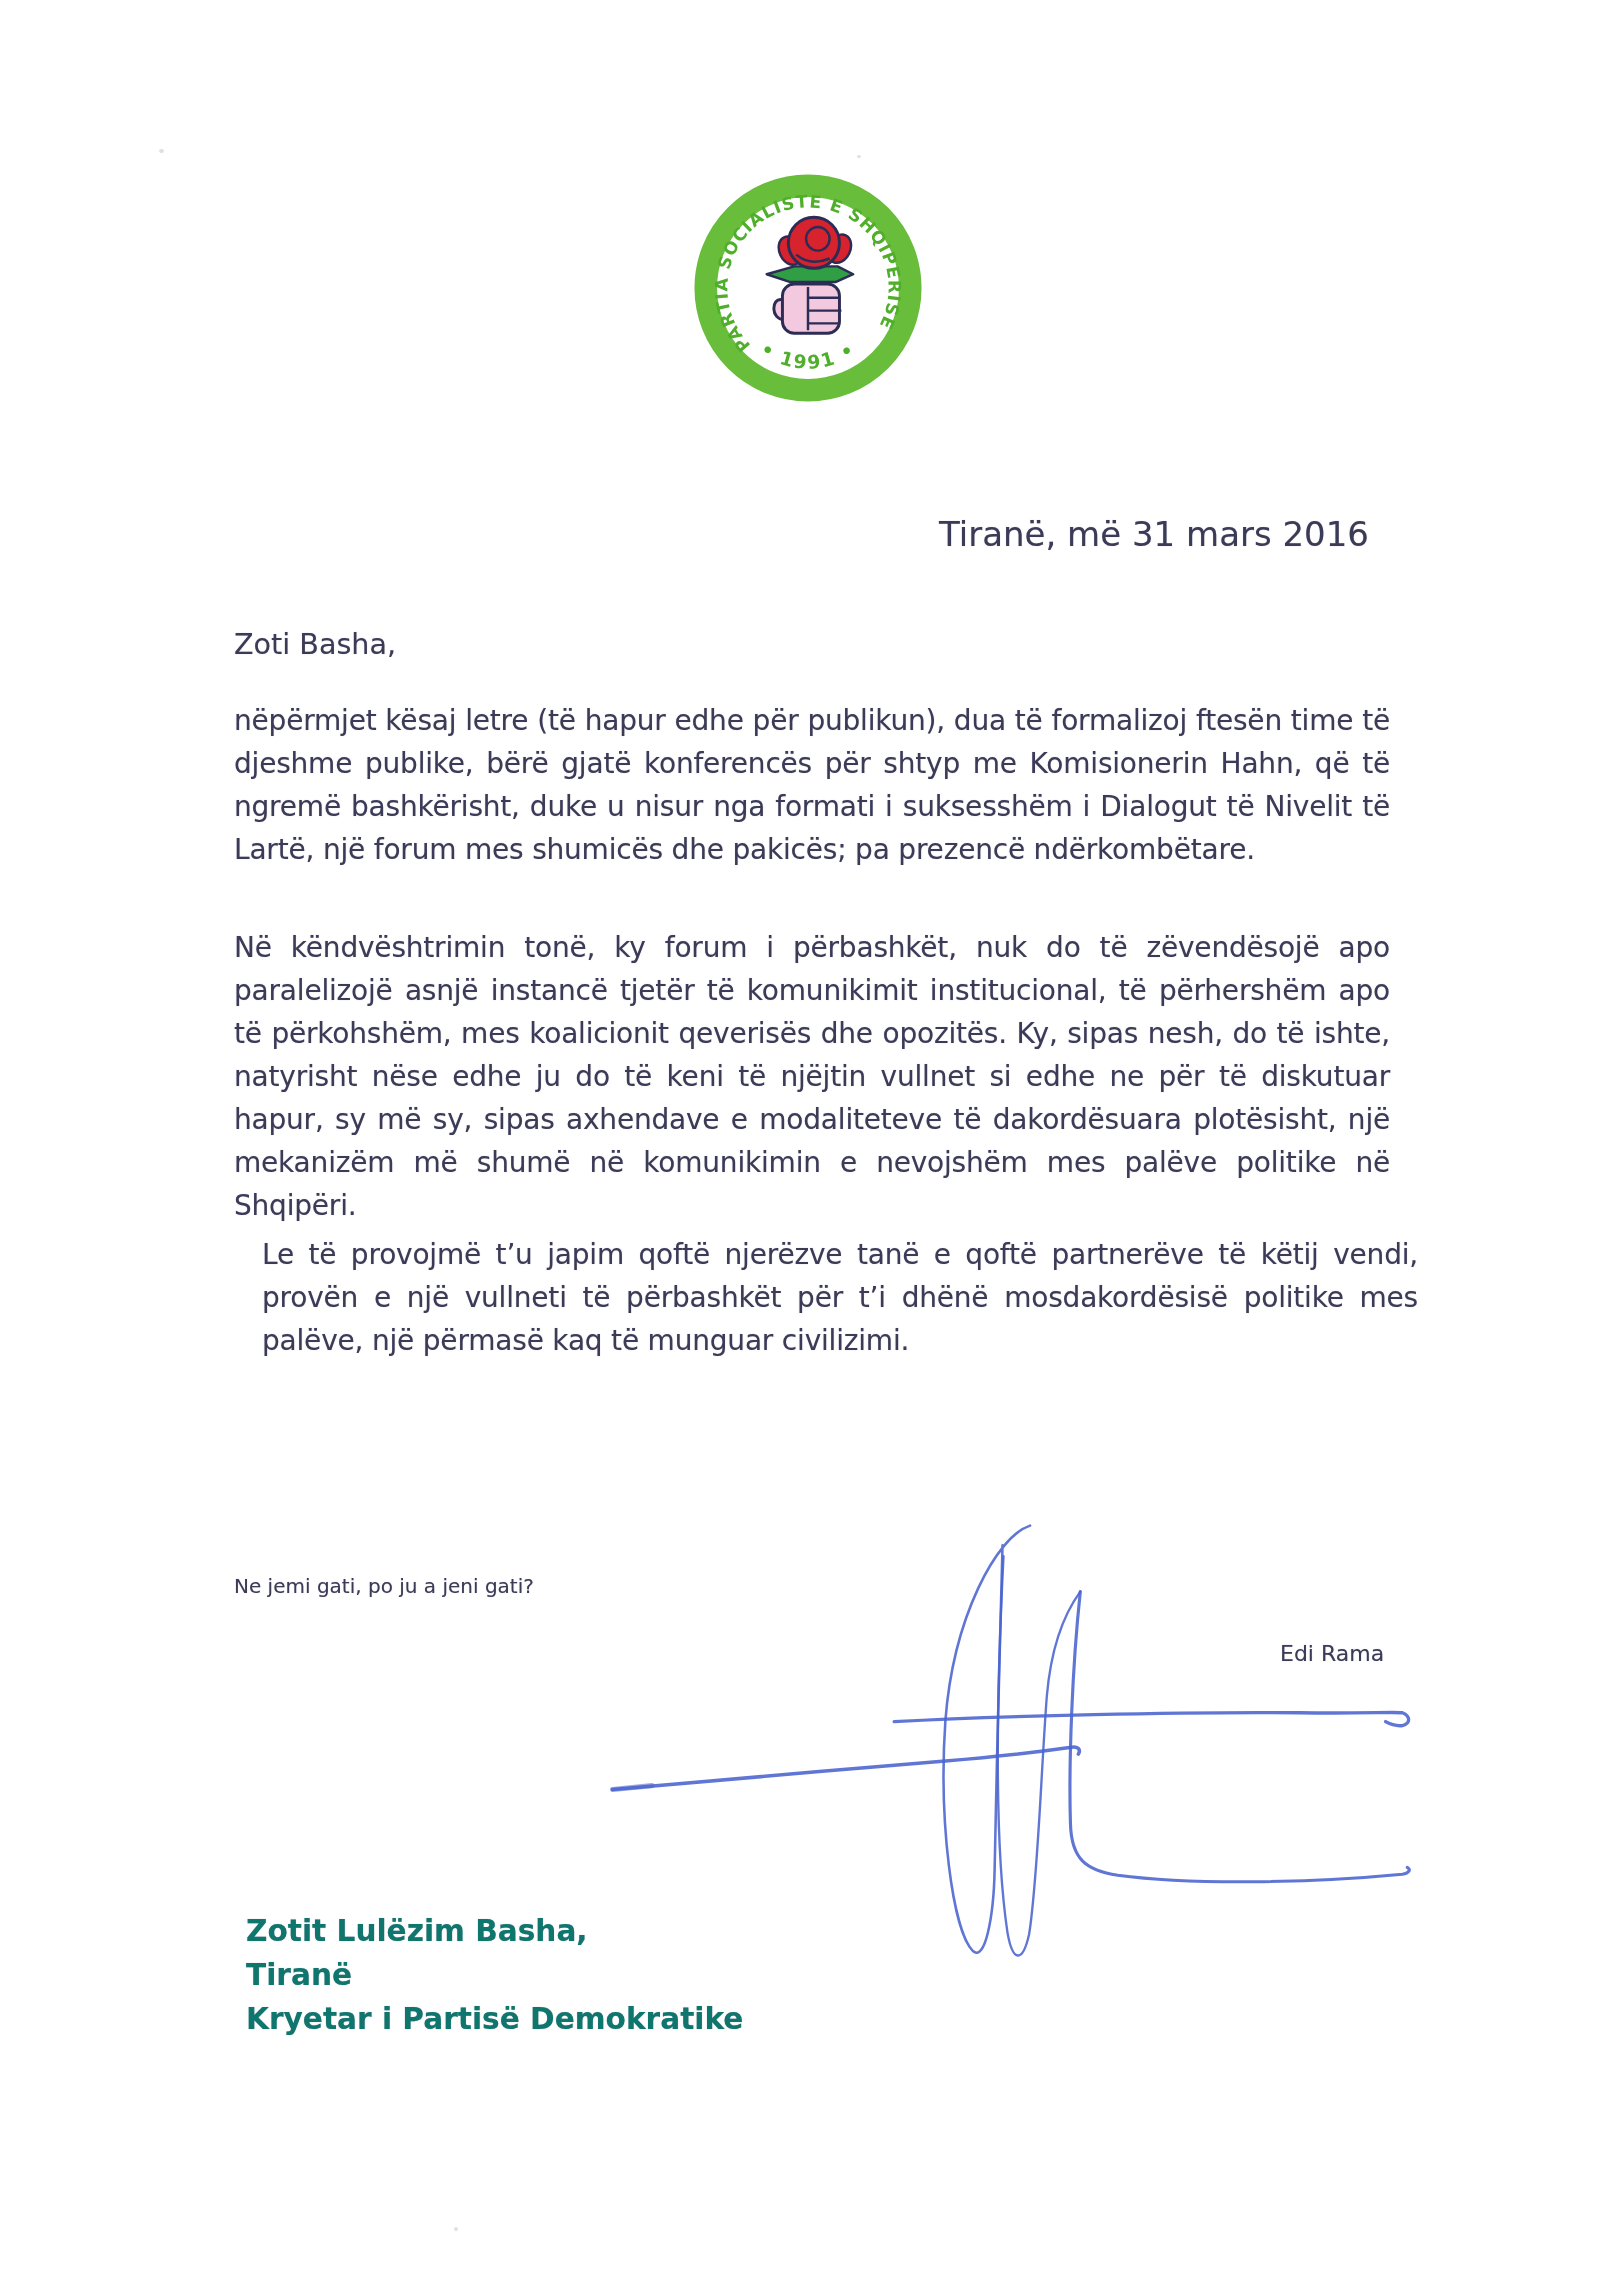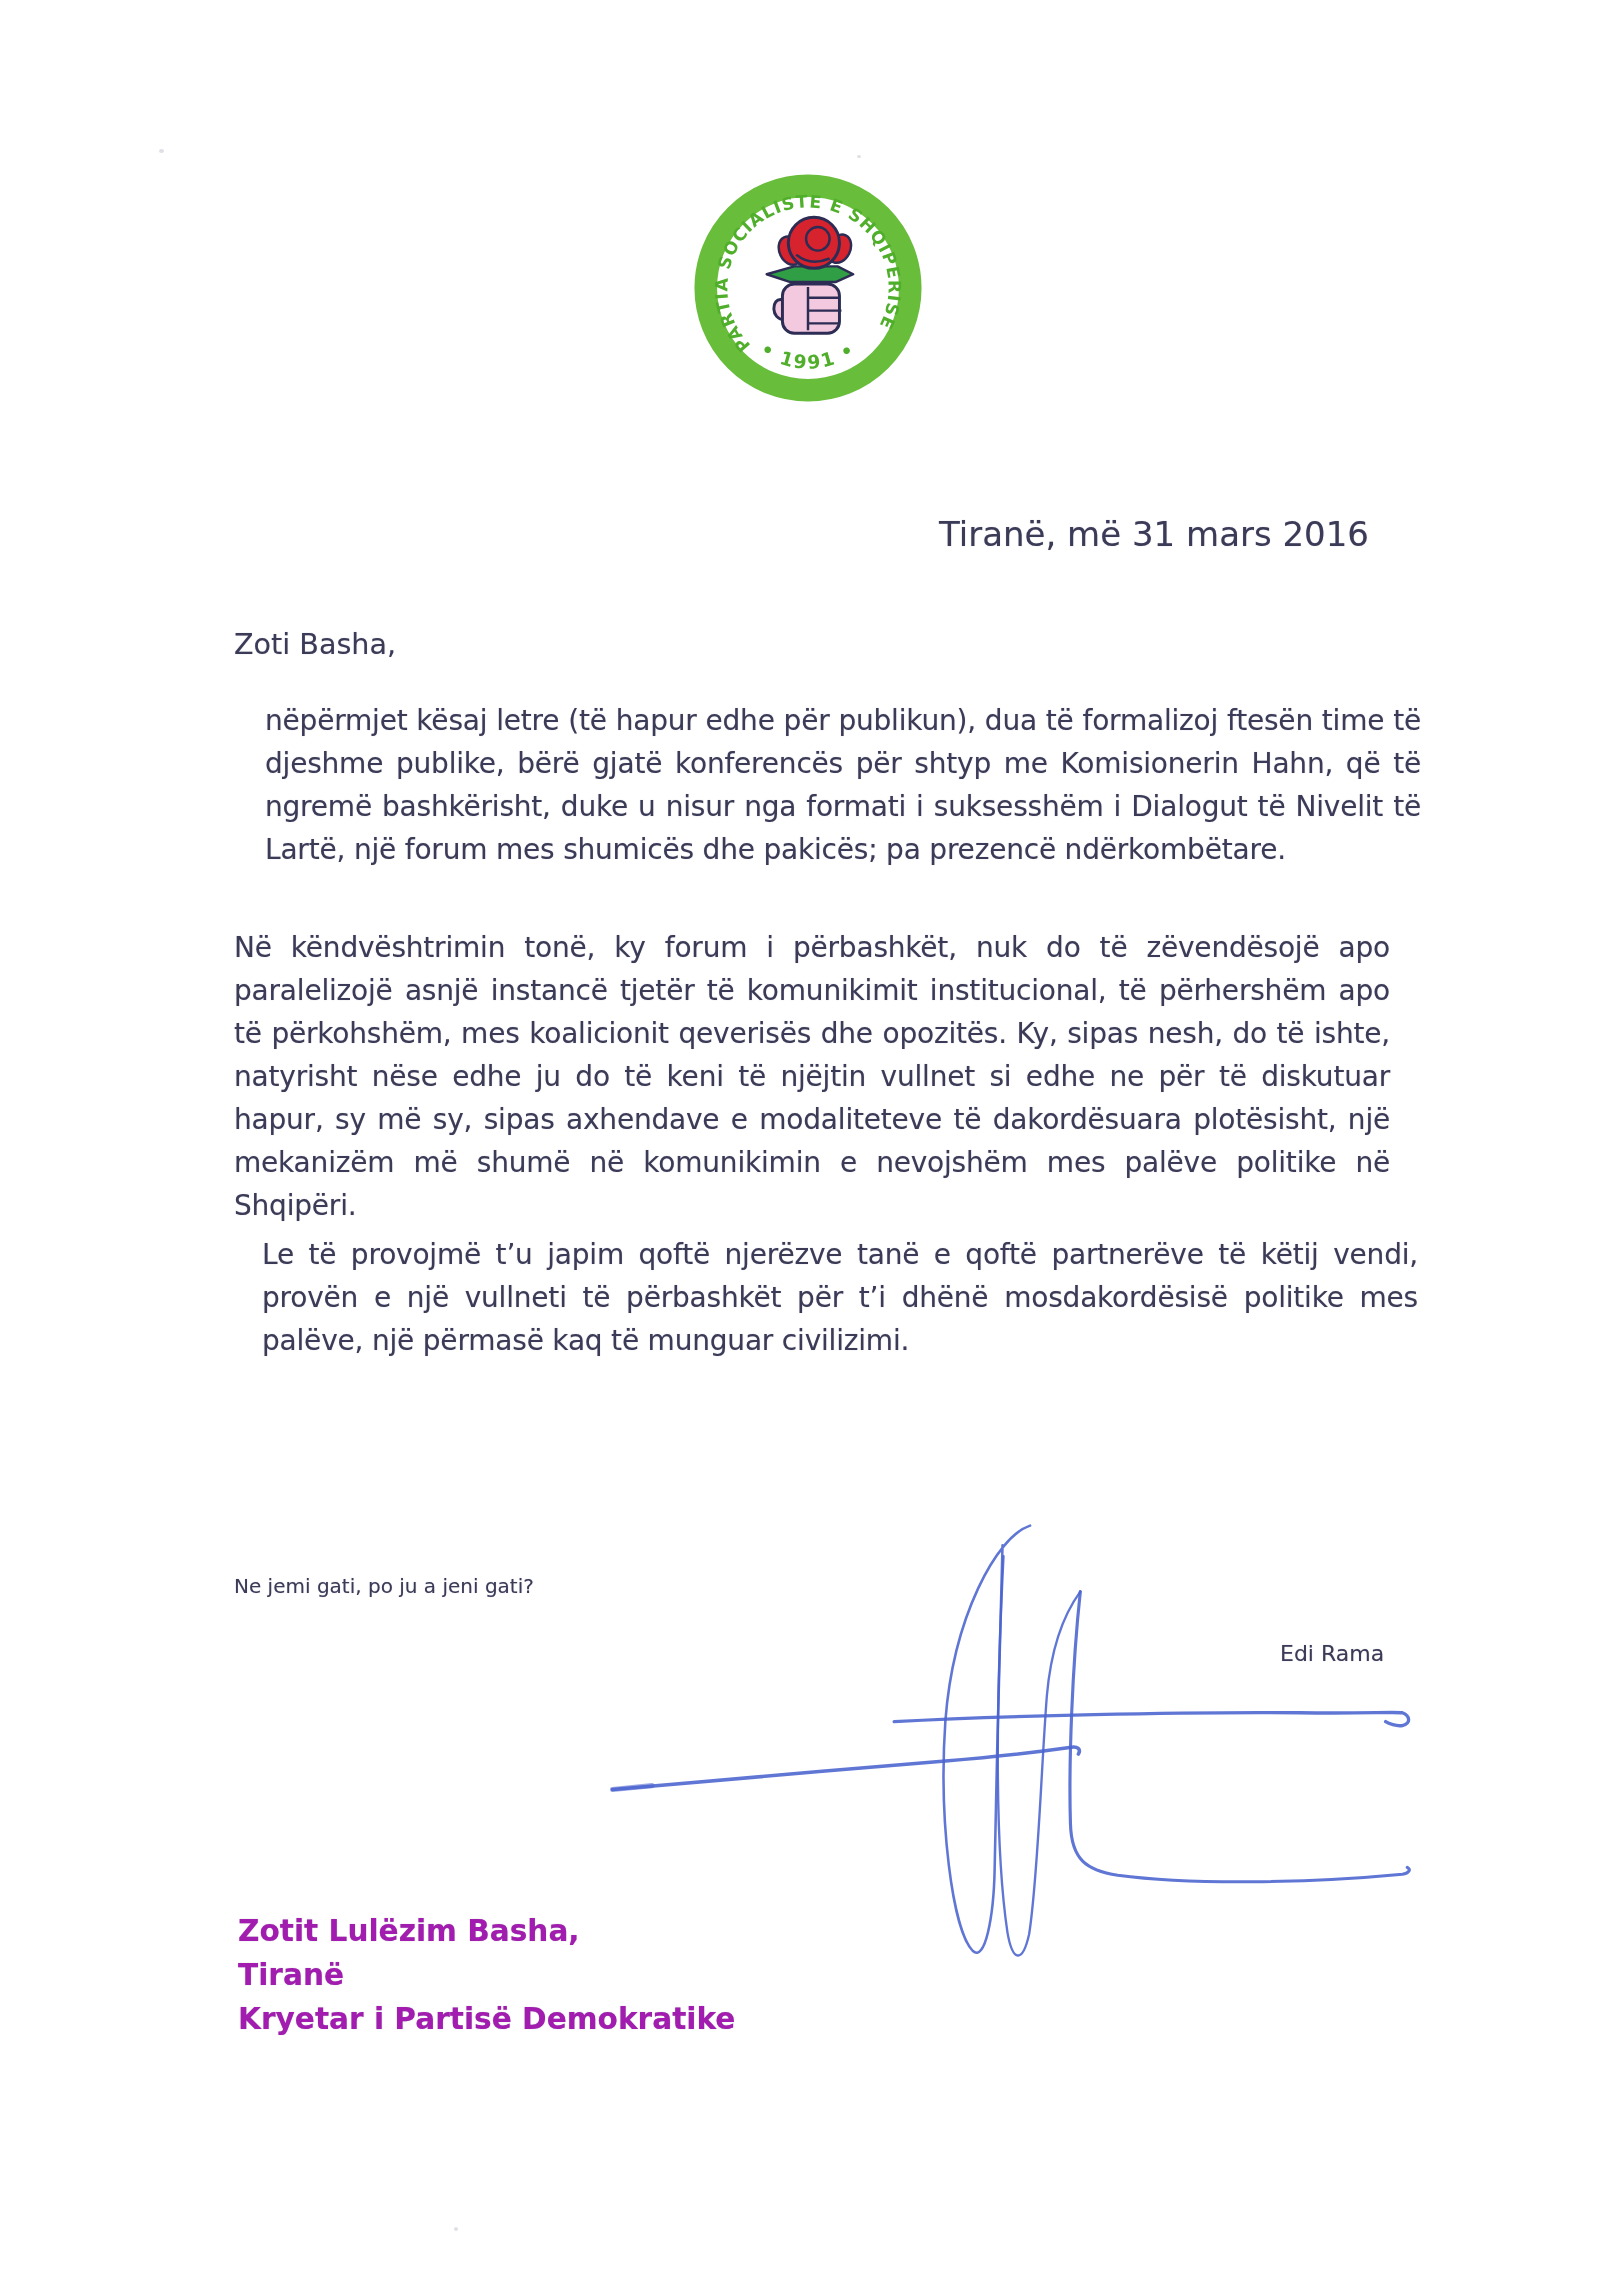--- a/index.html
+++ b/index.html
@@ -20,26 +20,26 @@
     text-shadow:0 0 1px rgba(55,55,90,.35);
   }
   .salutation{left:234px;top:627px;font-size:28.6px;text-shadow:0 0 1px rgba(55,55,90,.35);}
   .para{
     left:234px;width:1156px;
     font-size:28px;line-height:43px;letter-spacing:-0.2px;
     text-align:justify;
     text-shadow:0 0 1px rgba(55,55,90,.35);
     margin:0;
   }
-  .p1{top:699px;margin-left:31px;} .p2{top:926px;} .p3{top:1233px;margin-left:28px;} .p4{top:1383px;}
+  .p1{top:699px;} .p2{top:926px;} .p3{top:1233px;margin-left:28px;} .p4{top:1383px;}
   .question{left:234px;top:1574px;font-size:20px;text-shadow:0 0 1px rgba(55,55,90,.35);}
   .signer{left:1241px;top:1641px;font-size:22px;text-shadow:0 0 1px rgba(55,55,90,.35);margin-left:39px;}
   .recipient{
-    left:238px;top:1909px;
-    font-size:29.6px;line-height:44px;font-weight:bold;color:#a21caf;
+    left:246px;top:1909px;
+    font-size:29.6px;line-height:44px;font-weight:bold;color:#0f766e;
     text-shadow:0 0 1px rgba(50,50,90,.4);
   }
   .sig-overlay{left:0;top:0;width:1619px;height:2289px;pointer-events:none;}
   .speck{position:absolute;background:#b9b9c6;border-radius:50%;opacity:.45;}
 </style>
 </head>
 <body>
 
 <div class="page">
 

